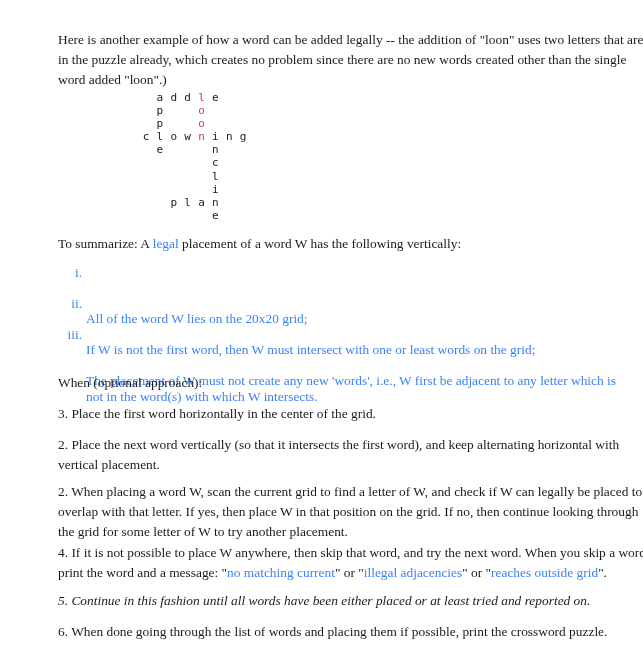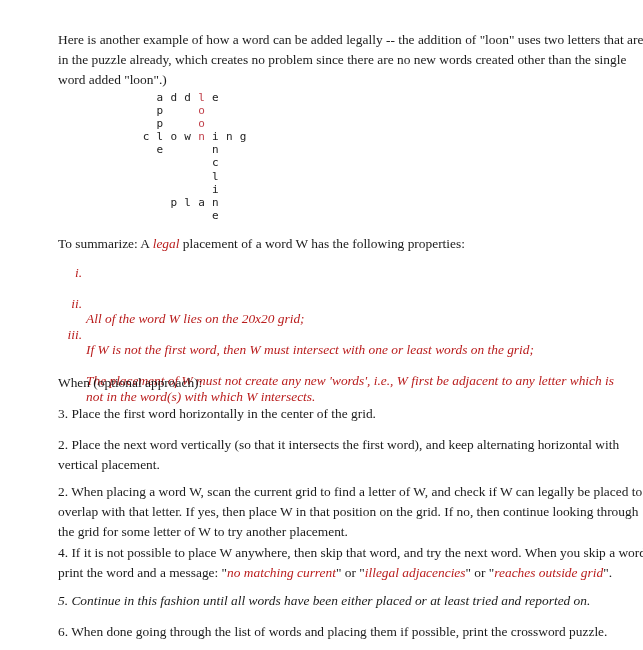--- a/index.html
+++ b/index.html
@@ -1,19 +1,19 @@
 <!DOCTYPE html>
 <html><head>
 <meta charset="utf-8">
 <style>
   html, body { margin: 0; padding: 0; background: #ffffff; }
   body { width: 643px; height: 650px; position: relative; overflow: hidden;
          font-family: "Liberation Serif", serif; font-size: 13.4px; color: #1a1a1a; }
   .p { position: absolute; left: 58px; width: 592px; line-height: 20px; margin: 0; }
-  .red { color: #b91c1c; font-style: italic; }
+  .red { color: #3b82f6; }
   .grid { position: absolute; left: 139px; top: 91px; font-family: "DejaVu Sans Mono", monospace;
           font-size: 11px; line-height: 13.1px; }
   .grid .row { display: flex; height: 13.1px; }
   .grid .cell { width: 13.9px; text-align: center; color: #222; }
   .grid .cell.hl { color: #c0404a; }
   .li { position: absolute; left: 60px; width: 575px; line-height: 16px; }
   .li .num { position: absolute; left: 0; width: 22px; text-align: right; }
   .li .txt { position: absolute; left: 26px; width: 548px; margin-top: 46px; }
 </style>
 </head>
@@ -117,21 +117,21 @@
       <span class="cell"></span>
       <span class="cell"></span>
       <span class="cell"></span>
       <span class="cell"></span>
       <span class="cell">e</span>
       <span class="cell"></span>
       <span class="cell"></span>
     </div>
   </div>
 
-<p class="p" style="top:234px;"><span>To summarize: A </span><span class="red">legal</span><span> placement of a word W has the following properties:</span></p>
+<p class="p" style="top:234px;"><span>To summarize: A </span><span class="red">legal</span><span> placement of a word W has the following vertically:</span></p>
 
 <div class="li red" style="top:265px;">
   <span class="num">i.</span>
   <span class="txt">All of the word W lies on the 20x20 grid;</span>
 </div>
 <div class="li red" style="top:296px;">
   <span class="num">ii.</span>
   <span class="txt">If W is not the first word, then W must intersect with one or least words on the grid;</span>
 </div>
 <div class="li red" style="top:327px;">

